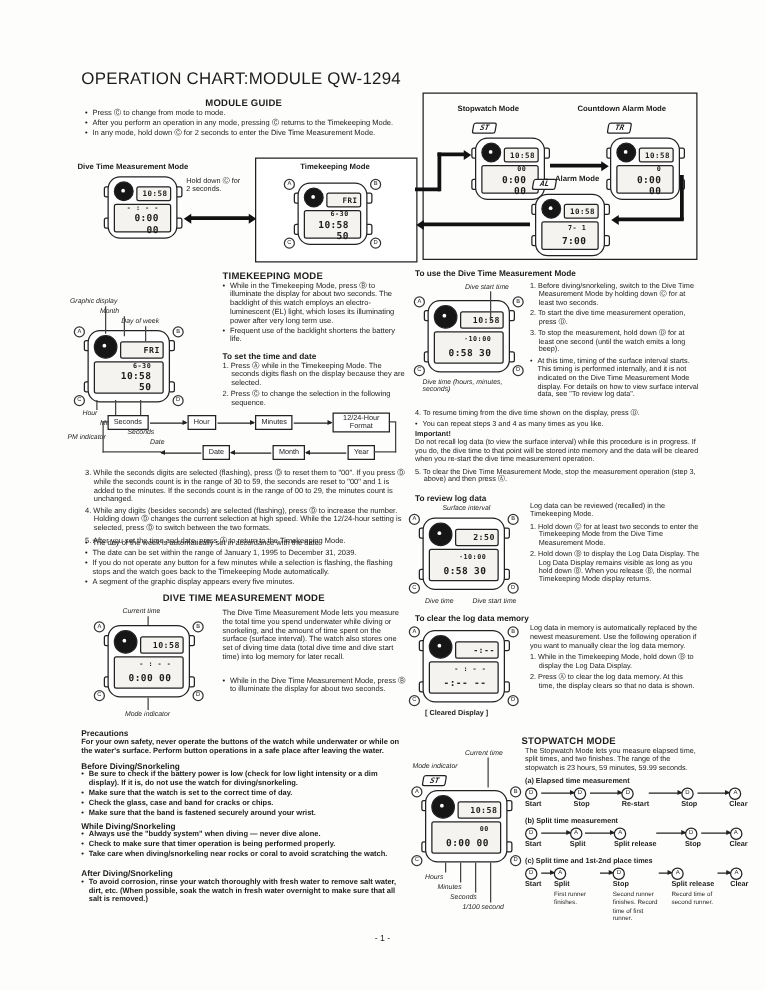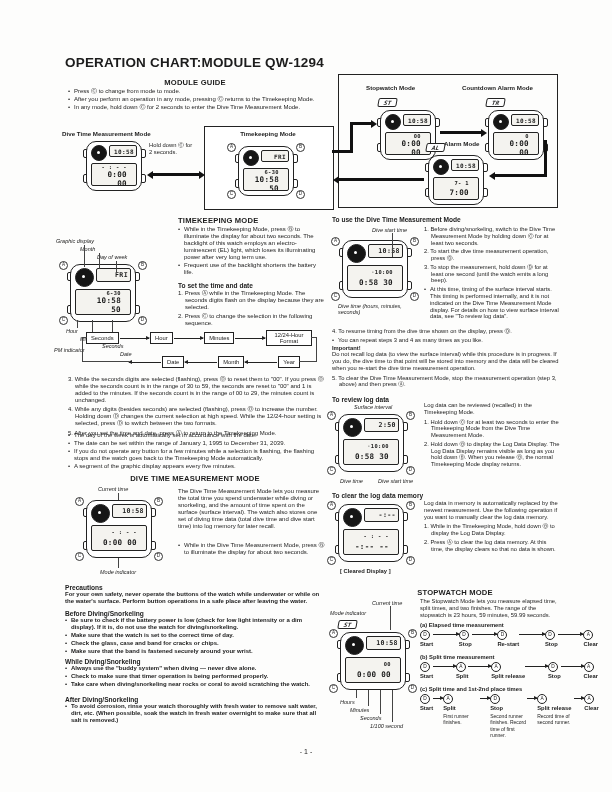--- a/index.html
+++ b/index.html
@@ -1,39 +1,39 @@
 <!DOCTYPE html>
 <html><head>
 <meta charset="utf-8">
 <style>
   html,body{margin:0;padding:0;background:#d8d8d8}
   .page{position:relative;width:612px;height:792px;margin:0 auto;background:#fdfdfc;
         font-family:"Liberation Sans",sans-serif;color:#1c1c1c;overflow:hidden}
   .abs{position:absolute}
-  .title{font-size:13.5px;font-weight:bold;letter-spacing:.2px}
+  .title{font-size:13.5px;font-weight:normal;letter-spacing:.2px}
   .h1{font-size:7.6px;font-weight:bold;letter-spacing:.2px}
   .h2{font-size:6.6px;font-weight:bold}
   .ctr{text-align:center}
   .txt{font-size:6px;line-height:1.18}
   .sm{font-size:5.8px;line-height:1.17}
   .b{font-weight:bold}
   .bl{position:relative;padding-left:6px;margin-bottom:1px}
   .bl::before{content:"•";position:absolute;left:0;top:0}
   .stp{padding-left:7px;text-indent:-7px;margin-bottom:2px}
   .lbl{position:absolute;font-size:5.5px;font-style:italic;white-space:nowrap}
   .modelbl{position:absolute;font-size:6.2px;font-weight:bold;white-space:nowrap}
   .ln{position:absolute;background:#444}
   .obox{position:absolute;border:1px solid #222}
   
   .watch{position:absolute;width:56px;height:50px}
   .watch.lg{width:66px;height:58px}
   .case{position:absolute;inset:0;border:1.6px solid #222;border-radius:10px;background:#fff;padding:3px 4px;box-sizing:border-box}
   .nub{position:absolute;width:4px;height:7px;border:1px solid #222;border-radius:2px;background:#fff}
   .nl1{left:-3.5px;top:8px}.nl2{left:-3.5px;bottom:8px}.nr1{right:-3.5px;top:8px}.nr2{right:-3.5px;bottom:8px}
-  .toprow{display:flex;align-items:flex-start;gap:2px}
+  .toprow{display:flex;align-items:flex-end;gap:2px}
   .dial{width:14px;height:14px;border-radius:50%;background:#161616;border:1px solid #222;position:relative;flex:none}
   .dial::after{content:"";position:absolute;left:5px;top:5px;width:3px;height:3px;border-radius:50%;background:#fff}
   .lg .dial{width:17px;height:17px}.lg .dial::after{left:6px;top:6px}
   .wtop{flex:1;border:1px solid #222;border-radius:2px;height:10px;display:flex;align-items:center;justify-content:flex-end;
         padding:0 2px;font:bold 6px "DejaVu Sans Mono",monospace;letter-spacing:.4px;background:#f4f3ef}
   .lg .wtop{height:12px;font-size:6.6px}
   .wmain{margin-top:1.5px;border:1px solid #222;border-radius:2px;height:21px;display:flex;flex-direction:column;
          justify-content:space-evenly;padding:0 9px;text-align:right;background:#f4f3ef;
          font-family:"DejaVu Sans Mono",monospace;font-weight:bold}
   .lg .wmain{height:24px}

